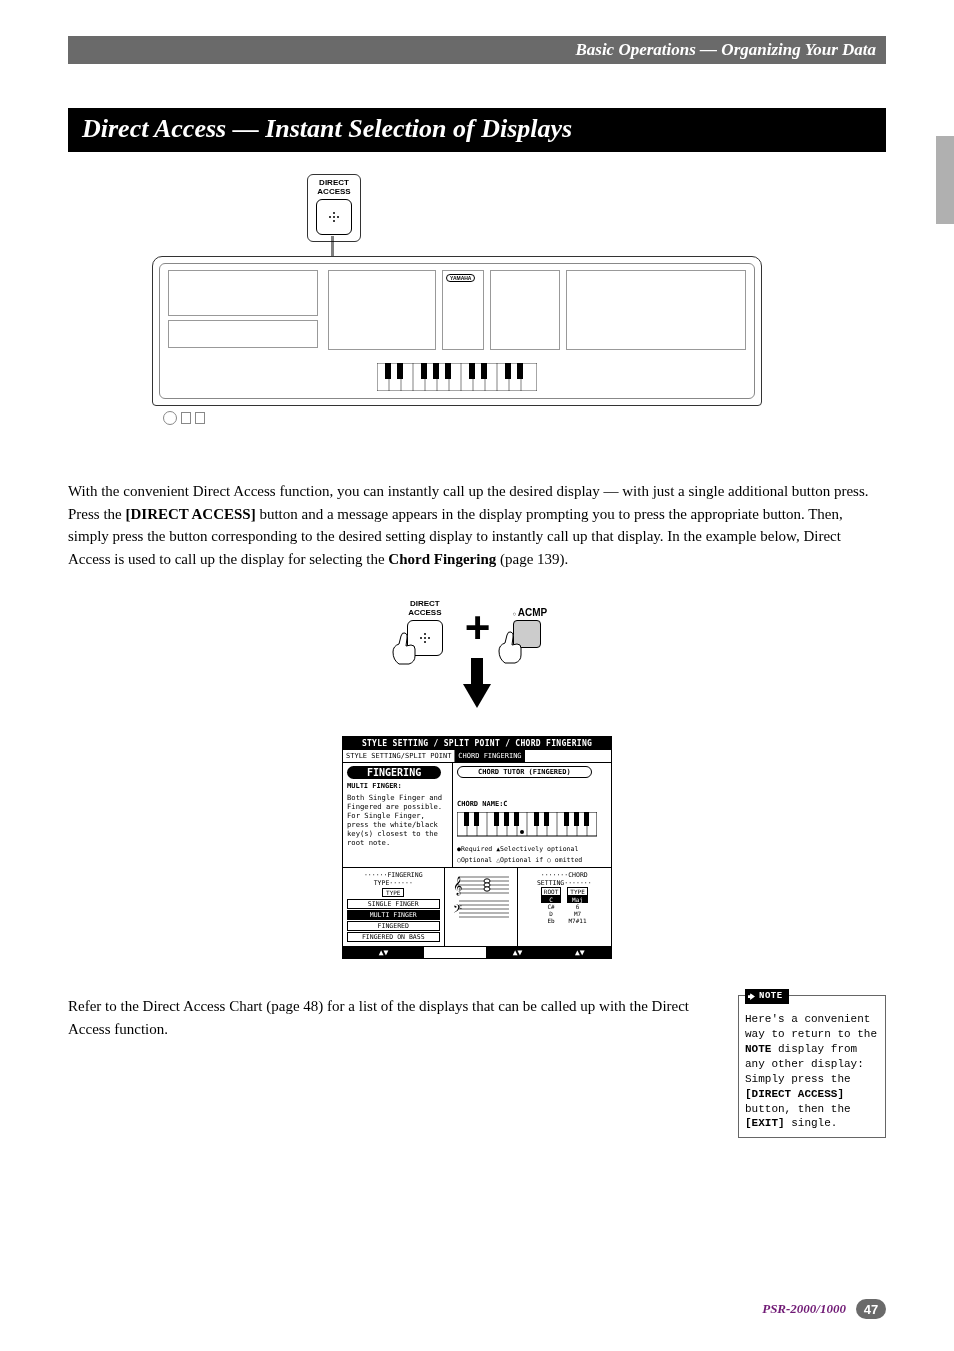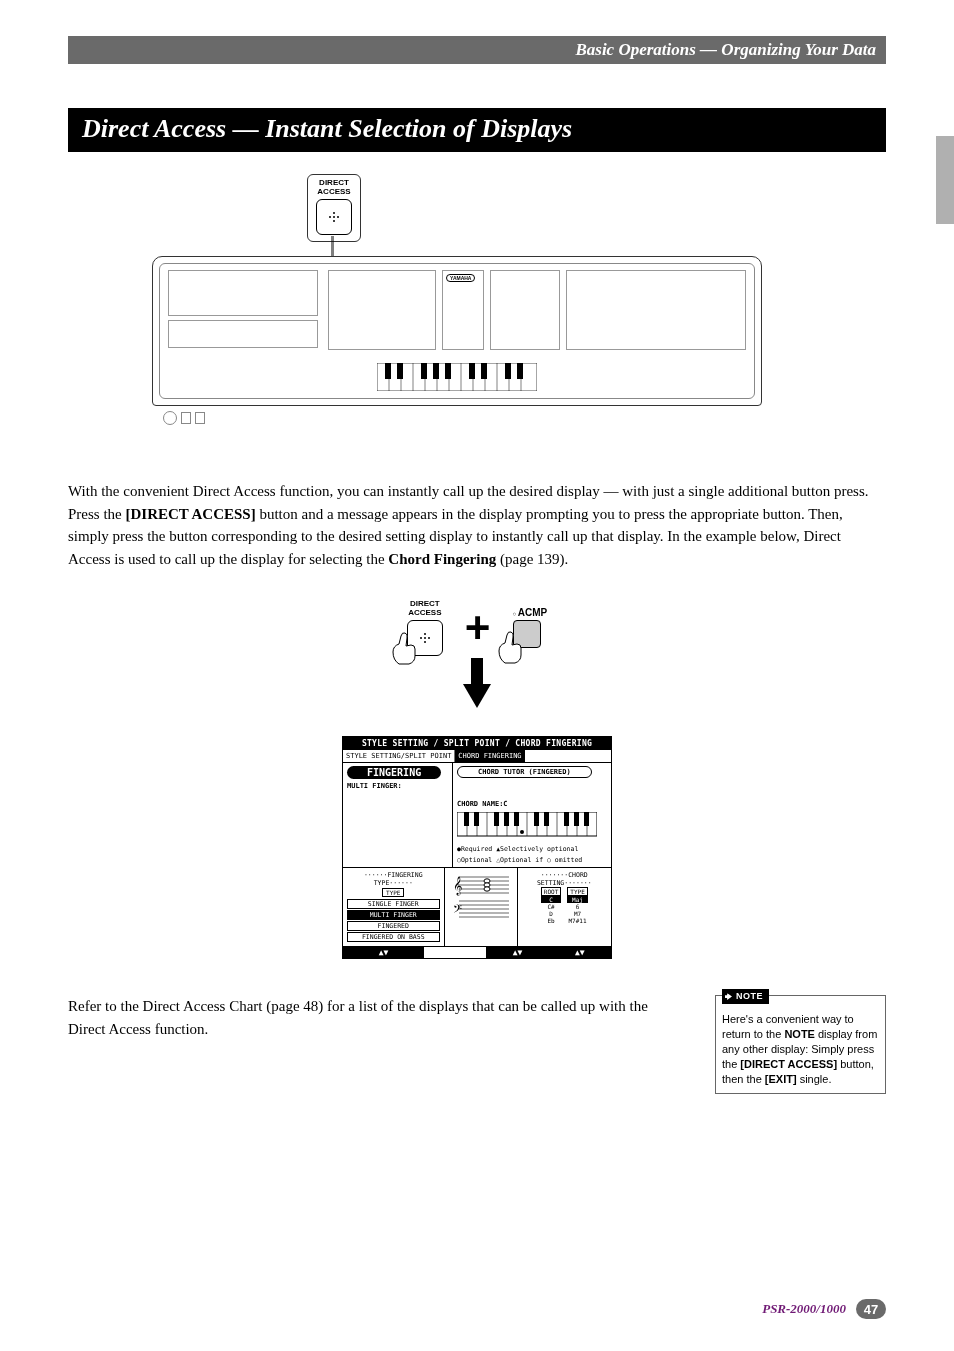--- a/index.html
+++ b/index.html
@@ -143,23 +143,23 @@
   .lcd-lower .col { flex:1; padding:3px 4px; text-align:center; border-right:1px solid #000; }
   .lcd-lower .col:last-child{ border-right:0; }
   .type-list span{ display:block; border:1px solid #000; margin:1px 0; font-size:6.5px; padding:0 1px; }
   .type-list .sel{ background:#000; color:#fff; }
   .lcd-footer{ display:flex; border-top:1px solid #000; }
   .lcd-footer div{ flex:1; text-align:center; background:#000; color:#fff; font-size:8px; padding:1px 0; }
   .lcd-footer div:first-child{ flex:1.3; }
   .closing-wrap { display:flex; gap:28px; align-items:flex-start; }
   .closing-text { flex:1; font-size:15px; line-height:1.5; }
   .note-box {
-    width: 171px;
+    width: 148px;
     border: 1px solid #666;
-    font-family: Liberation Sans, sans-serif;
+    font-family: Liberation Mono, monospace;
     font-size: 11px;
     line-height: 1.35;
     padding: 16px 6px 6px 6px;
     position: relative;
     margin-left: 16px;
   }
   .note-tag {
     position: absolute;
     top: -7px; left: 6px;
     background: #000; color: #fff;
@@ -331,20 +331,21 @@
     <div class="lcd">
       <div class="lcd-title">STYLE SETTING / SPLIT POINT / CHORD FINGERING</div>
       <div class="lcd-tabs">
         <span>STYLE SETTING/SPLIT POINT</span>
         <span class="active">CHORD FINGERING</span>
       </div>
       <div class="lcd-row">
         <div class="lcd-left">
           <span class="lcd-badge">FINGERING</span>
           <div style="font-weight:bold; font-size:7px; margin-top:3px;">MULTI FINGER:</div>
+          <div class="lcd-text">Both Single Finger and Fingered are possible. For Single Finger, press the white/black key(s) closest to the root note.</div>
         </div>
         <div class="lcd-right">
           <span class="lcd-badge-outline">CHORD TUTOR (FINGERED)</span>
           <div style="font-weight:bold; font-size:7px; margin-top:22px;">
             <span>CHORD NAME:</span><span>C</span>
           </div>
           <svg class="kbd-svg" width="140" height="28" viewBox="0 0 140 28">
             <rect x="0" y="0" width="140" height="24" fill="#fff" stroke="#000" stroke-width="1"></rect>
             <g stroke="#000" stroke-width="0.6" fill="none">
               <line x1="10" y1="0" x2="10" y2="24"></line>

